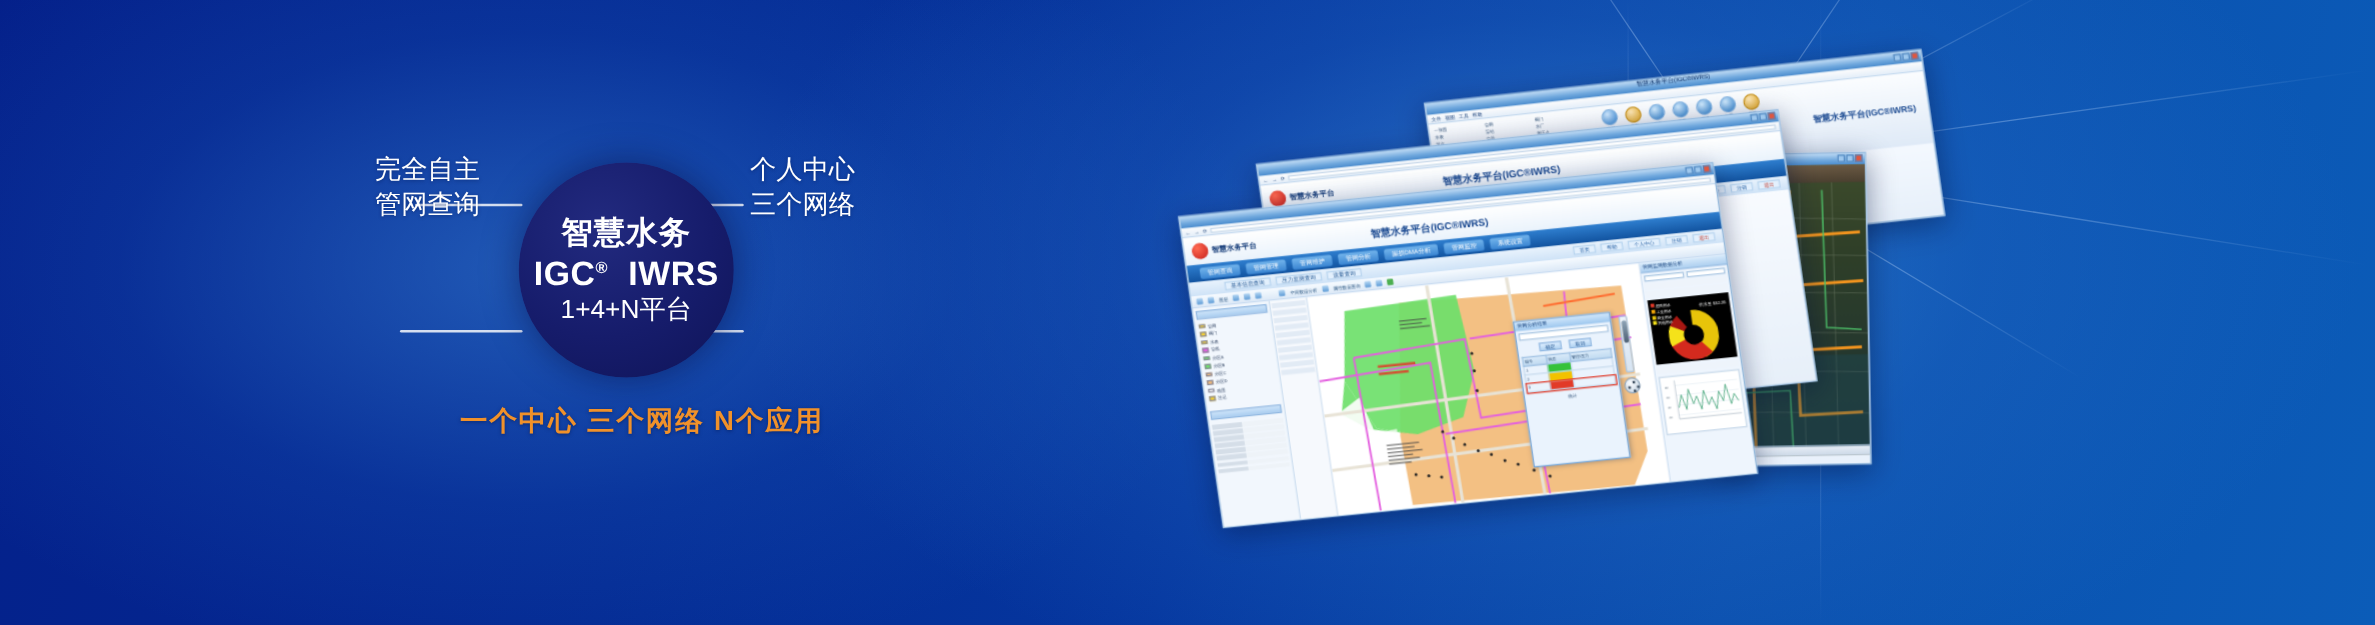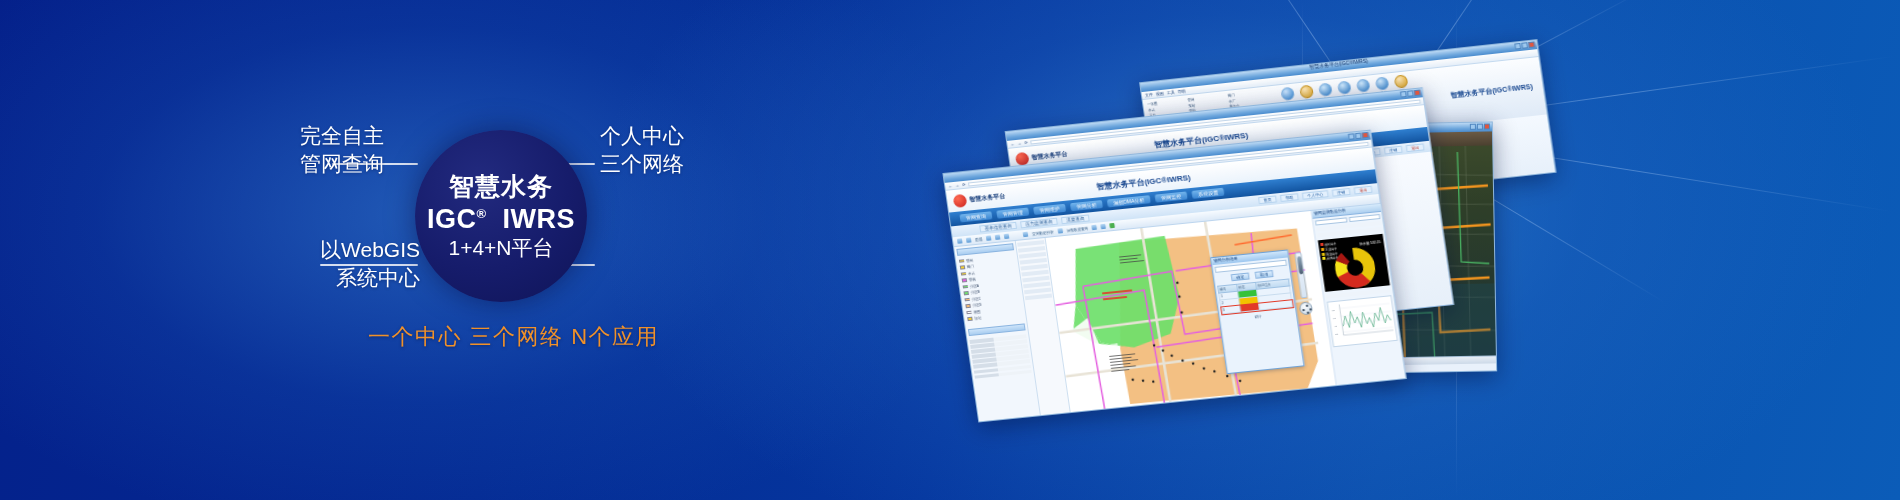--- a/index.html
+++ b/index.html
@@ -33,21 +33,21 @@
   .ftxt{position:absolute;color:#ffffff;font-size:21px;line-height:1.35;font-weight:400;
         text-shadow:0 1px 3px rgba(0,20,70,.45);white-space:nowrap;}
   .ftxt .l2{display:block;}
   .f-tl{left:300px;top:122px;text-align:left;width:120px;}
   .f-bl{left:288px;top:236px;text-align:right;width:132px;}
   .f-tr{left:600px;top:122px;text-align:left;}
   .f-br{left:600px;top:236px;text-align:left;}
 
   .rule{position:absolute;height:2px;background:rgba(255,255,255,.82);border-radius:2px;}
 
-  .tagline{position:absolute;left:368px;top:322px;color:#f0912a;font-size:22px;font-weight:400;
+  .tagline{position:absolute;left:368px;top:322px;color:#f0912a;font-size:22px;font-weight:700;
            letter-spacing:1.5px;text-shadow:0 1px 3px rgba(0,20,70,.5);white-space:nowrap;}
 
   
   .winwrap{position:absolute;transform-style:preserve-3d;}
   .win{position:absolute;background:#e9f1fb;border:1px solid #8fb6dc;
        box-shadow:0 6px 22px rgba(0,15,60,.45);overflow:hidden;}
   .tbar{height:9px;background:linear-gradient(180deg,#bcd9f4,#6ea7dd 60%,#4a8cce);position:relative;}
   .tbar .ttl{position:absolute;left:50%;transform:translateX(-50%);top:-1px;font-size:5px;color:#0a2d63;white-space:nowrap;}
   .tbar .wbtns{position:absolute;right:2px;top:1px;display:flex;gap:1px;}
   .tbar .wbtns i{display:block;width:6px;height:6px;background:#9ec8ee;border:.5px solid #4f86c0;}
@@ -115,24 +115,20 @@
         <span>IGC</span><sup>®</sup>&nbsp;
         <span>IWRS</span>
       </div>
       <div class="b3">1+4+N平台</div>
     </div>
 
     <div class="ftxt f-tl">
       <span class="l2">完全自主</span>
       <span class="l2">管网查询</span>
     </div>
-    <div class="ftxt f-bl">
-      <span class="l2">以WebGIS</span>
-      <span class="l2">系统中心</span>
-    </div>
     <div class="ftxt f-tr">
       <span class="l2">个人中心</span>
       <span class="l2">三个网络</span>
     </div>
 
     <div class="tagline">一个中心  三个网络  N个应用</div>
   </div>
 
   <div class="winwrap" style="left:1148px;top:60px;width:400px;height:140px;transform:rotate(-8.2deg) skewY(2deg);">
     <div class="win" style="left:0;top:0;width:400px;height:135px;">

